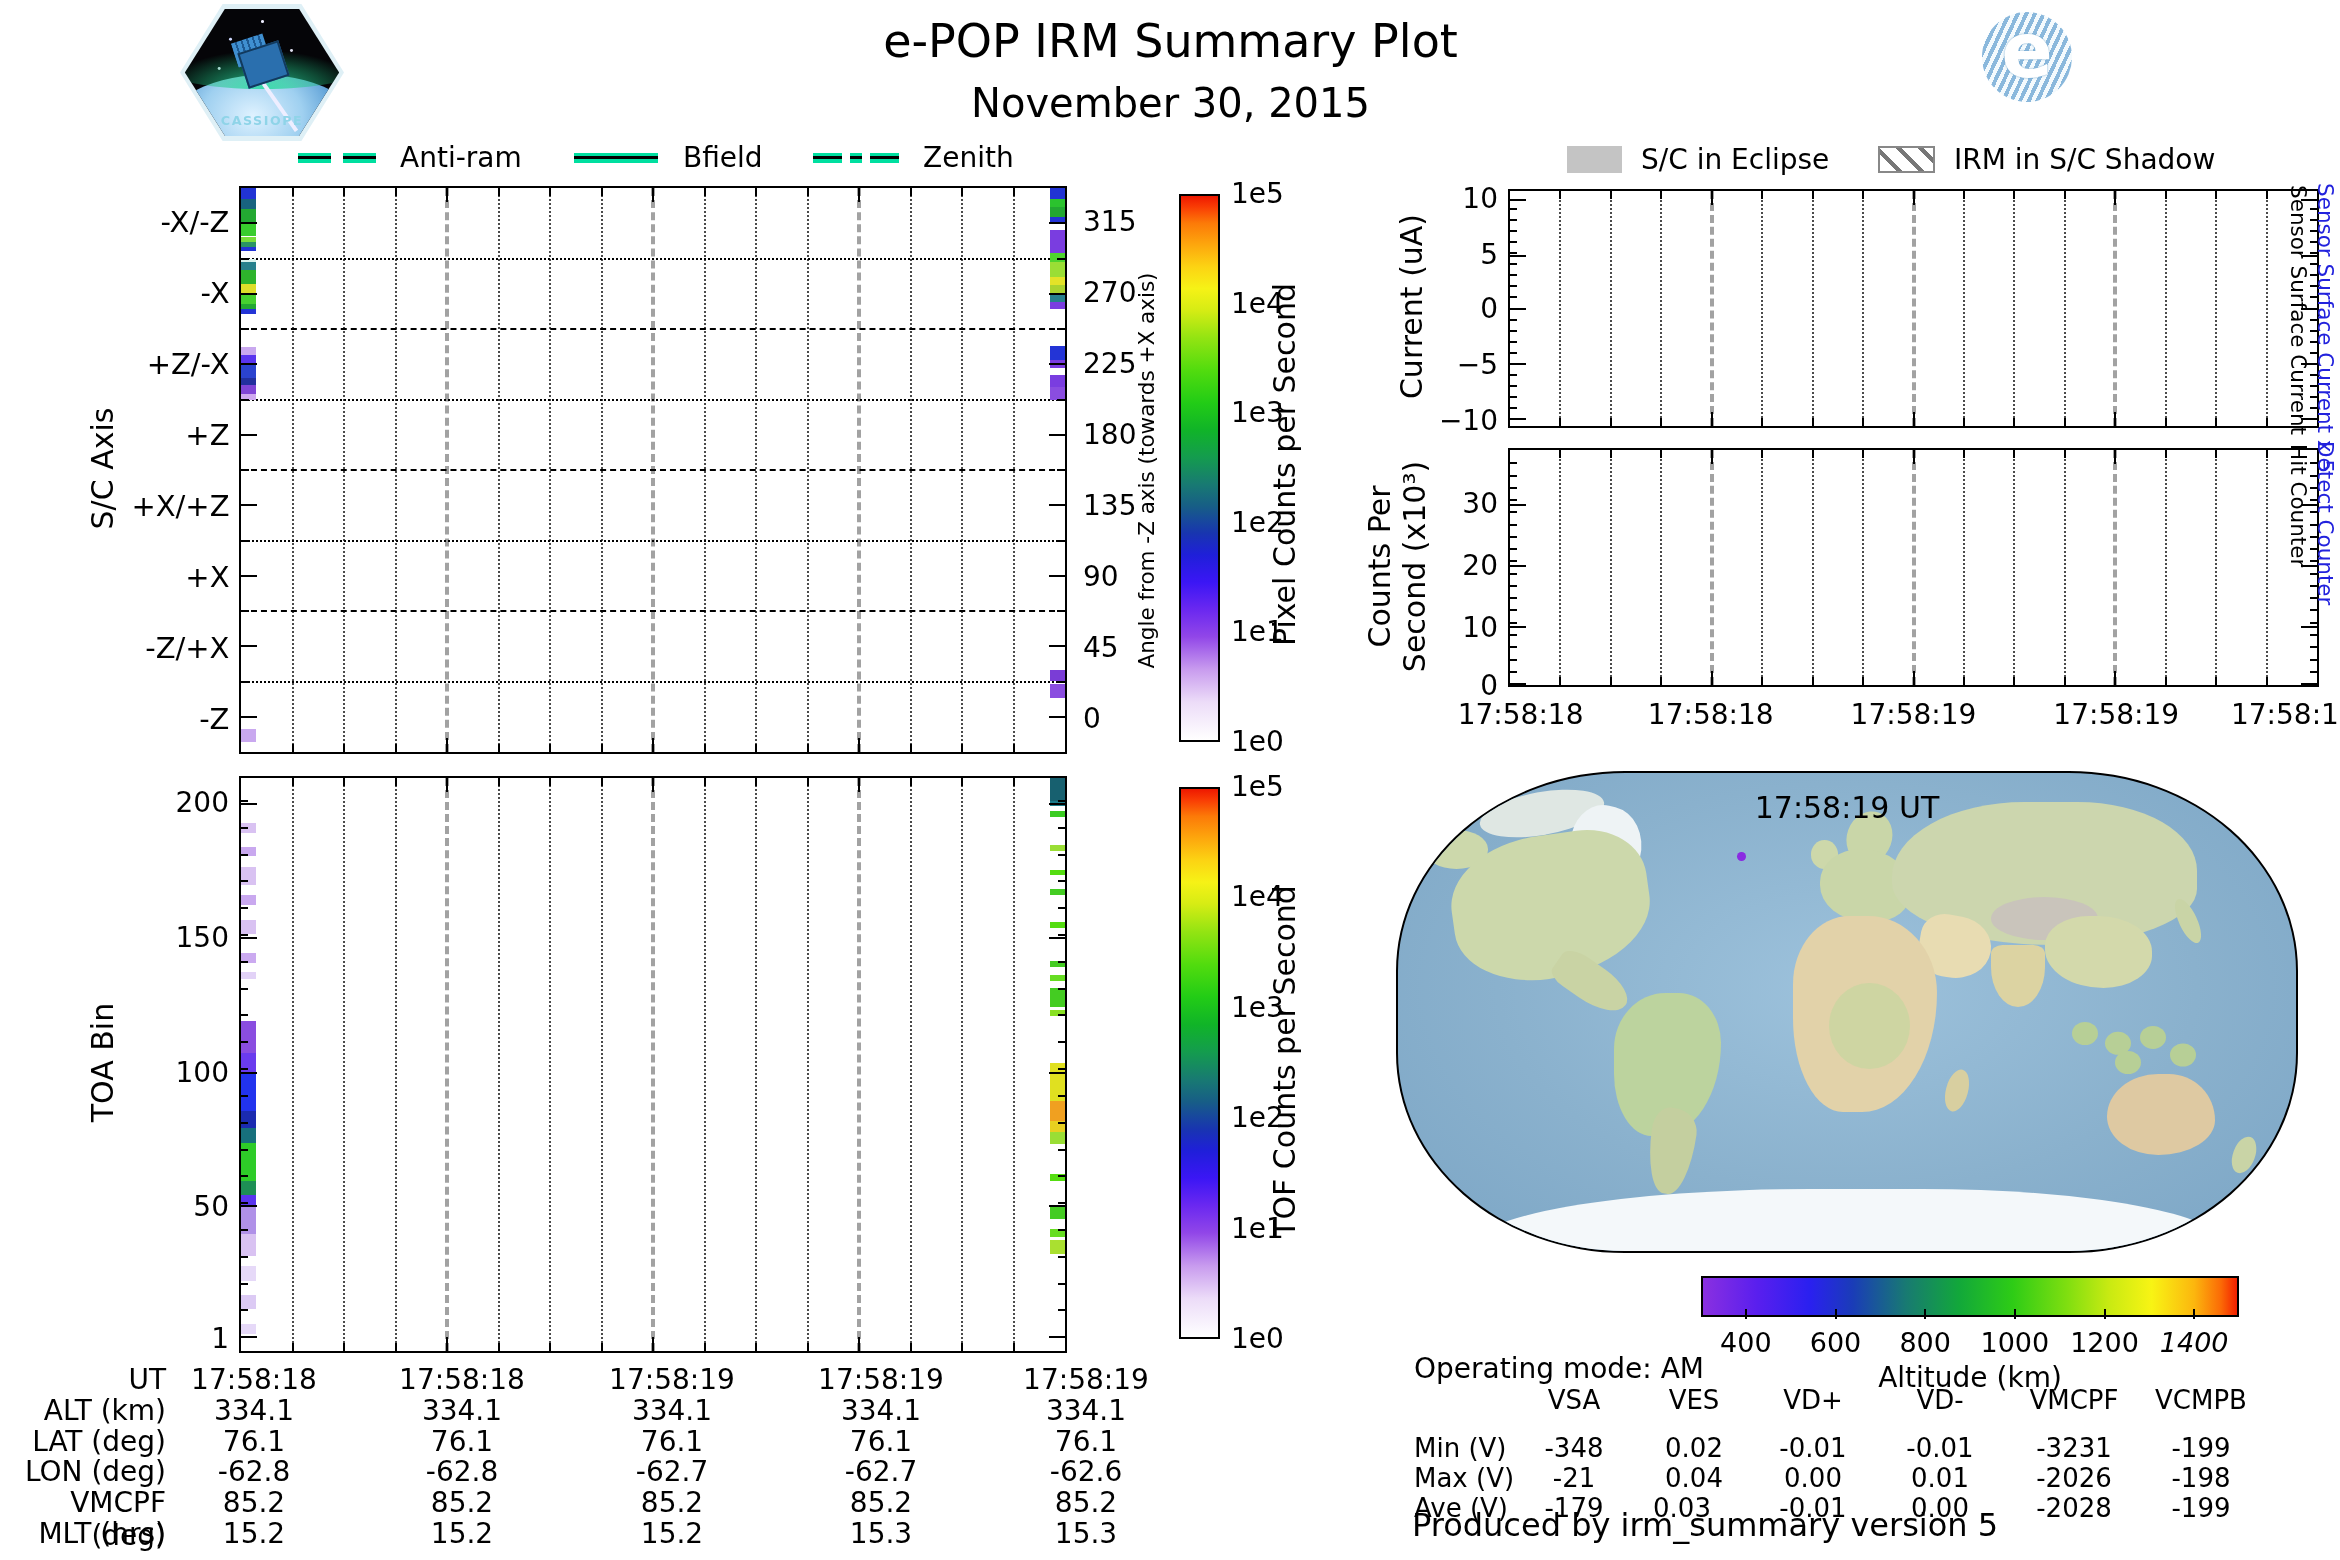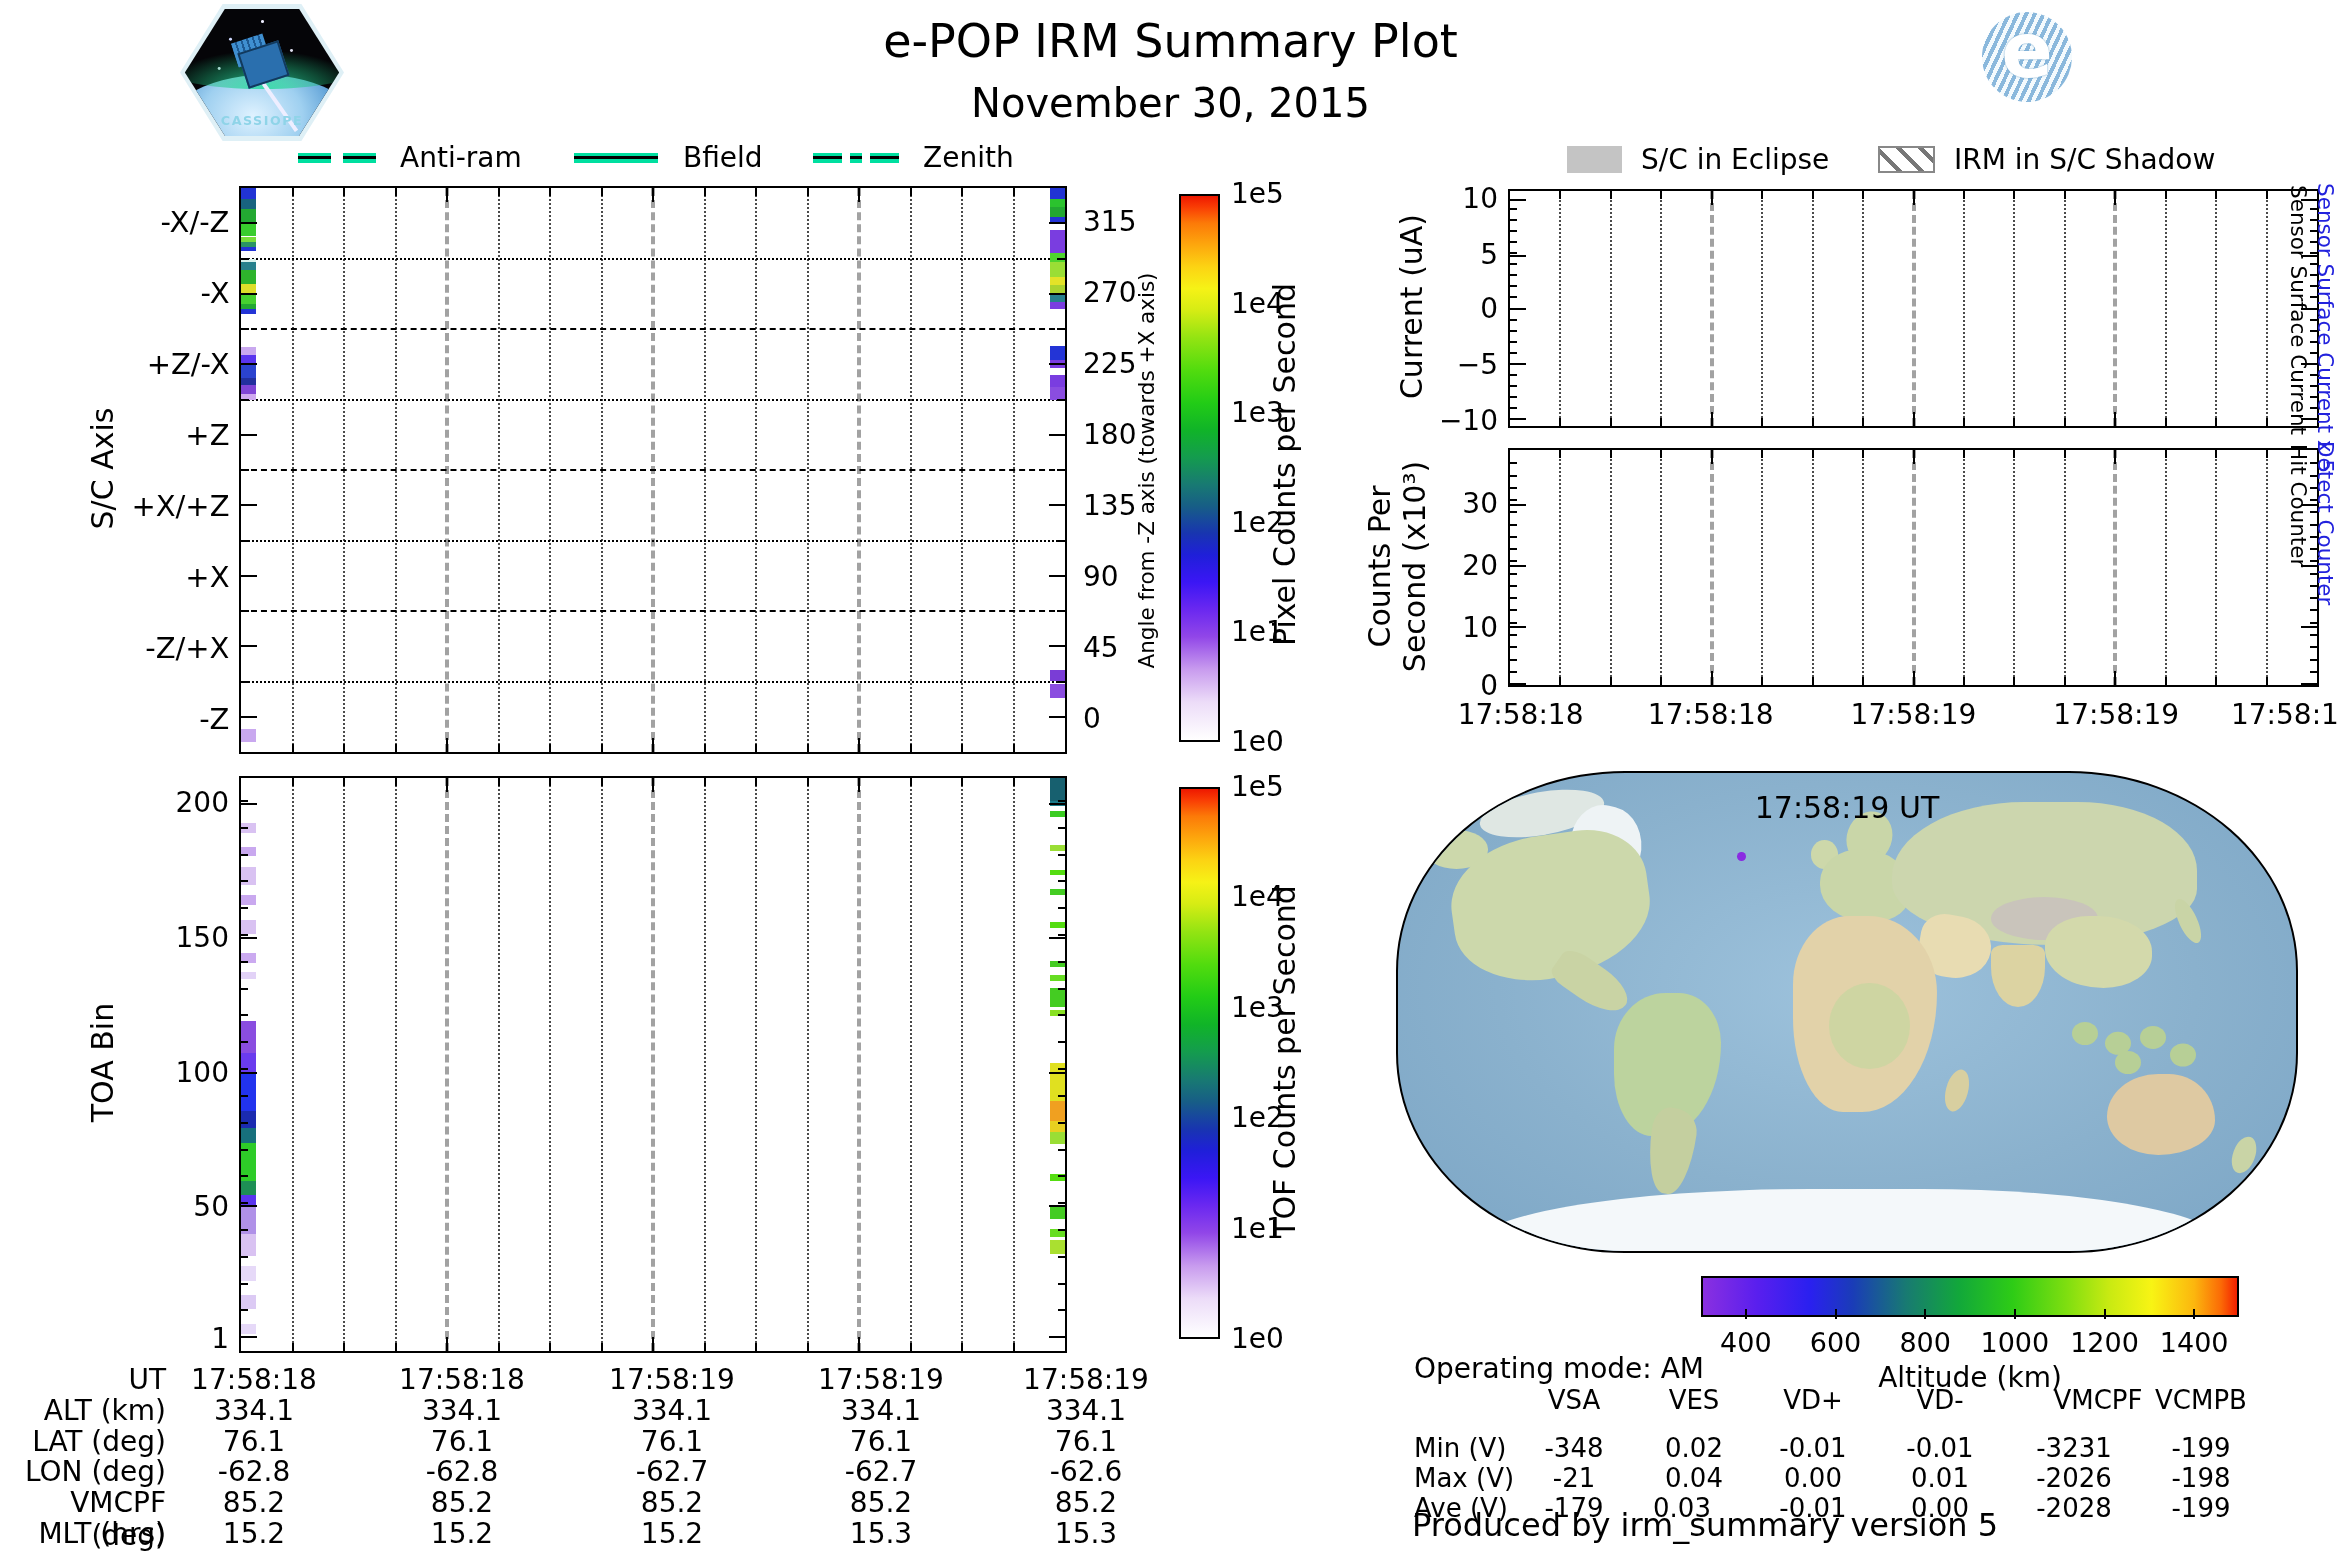--- a/index.html
+++ b/index.html
@@ -743,32 +743,32 @@
       <div class="xticklabel" style="left: 8.33333%; top: 9.8px; font-size: 27px;">400</div>
       <div class="xtickmark" style="left: 25%; top: -7.8px; height: 9.8px;"></div>
       <div class="xticklabel" style="left: 25%; top: 9.8px; font-size: 27px;">600</div>
       <div class="xtickmark" style="left: 41.6667%; top: -7.8px; height: 9.8px;"></div>
       <div class="xticklabel" style="left: 41.6667%; top: 9.8px; font-size: 27px;">800</div>
       <div class="xtickmark" style="left: 58.3333%; top: -7.8px; height: 9.8px;"></div>
       <div class="xticklabel" style="left: 58.3333%; top: 9.8px; font-size: 27px;">1000</div>
       <div class="xtickmark" style="left: 75%; top: -7.8px; height: 9.8px;"></div>
       <div class="xticklabel" style="left: 75%; top: 9.8px; font-size: 27px;">1200</div>
       <div class="xtickmark" style="left: 91.6667%; top: -7.8px; height: 9.8px;"></div>
-      <div class="xticklabel" style="left: 91.6667%; top: 9.8px; font-size: 27px;">1400</div>
+      <div class="xticklabel" style="left: 91.6667%; top: 9.8px; font-size: 27px; font-style: italic;">1400</div>
     </div>
   <div class="abs" style="left:1701px;top:1361px;width:538px;text-align:center;font-size:28px">Altitude (km)</div>
 
   <div class="abs" style="left:1414px;top:1352px;font-size:28px">Operating mode: AM</div>
 
   <div id="vtable" class="abs" style="left:1414px;top:1385px;width:887px;height:146px">
       <div class="vcell" style="left: 160px; top: 0px;">VSA</div>
       <div class="vcell" style="left: 280px; top: 0px;">VES</div>
       <div class="vcell" style="left: 399px; top: 0px;">VD+</div>
       <div class="vcell" style="left: 526px; top: 0px;">VD-</div>
-      <div class="vcell" style="left: 660px; top: 0px; margin-left: 24px;">VMCPF</div>
+      <div class="vcell" style="left: 660px; top: 0px;">VMCPF</div>
       <div class="vcell" style="left: 787px; top: 0px;">VCMPB</div>
       <div class="vrowlab" style="top: 48px;">Min (V)</div>
       <div class="vcell" style="left: 160px; top: 48px;">-348</div>
       <div class="vcell" style="left: 280px; top: 48px;">0.02</div>
       <div class="vcell" style="left: 399px; top: 48px;">-0.01</div>
       <div class="vcell" style="left: 526px; top: 48px;">-0.01</div>
       <div class="vcell" style="left: 660px; top: 48px;">-3231</div>
       <div class="vcell" style="left: 787px; top: 48px;">-199</div>
       <div class="vrowlab" style="top: 78px;">Max (V)</div>
       <div class="vcell" style="left: 160px; top: 78px;">-21</div>

